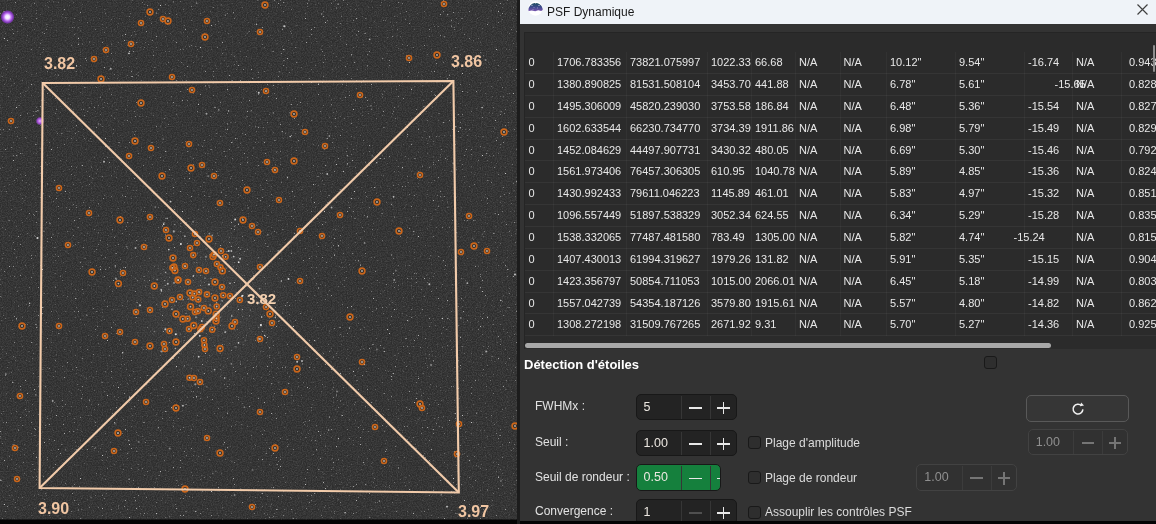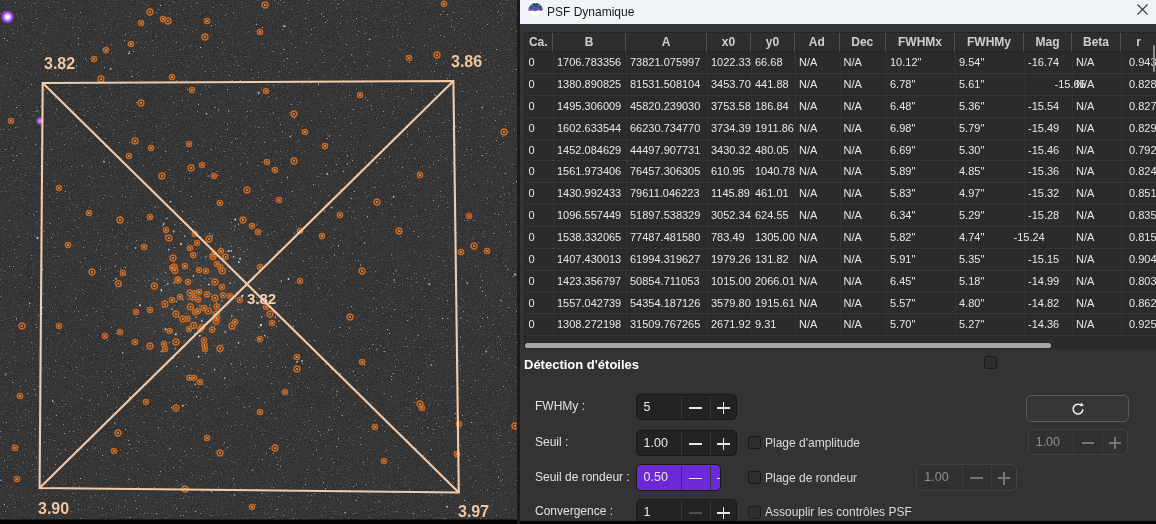--- a/index.html
+++ b/index.html
@@ -660,34 +660,20 @@
         <circle cx="6" cy="6.6" r="0.4" fill="#fff"></circle>
         <circle cx="9.4" cy="6.9" r="0.4" fill="#fff"></circle>
         <circle cx="5" cy="8.4" r="0.4" fill="#eee"></circle>
 </svg>
 <div style="position:absolute;left:27px;top:4.5px;font-size:12px;color:#1a1a1a">PSF Dynamique</div>
 <svg width="11" height="11" viewBox="0 0 11 11" style="position:absolute;left:616.5px;top:3.5px">
 <path d="M0.5 0.5 L10.5 10.5 M10.5 0.5 L0.5 10.5" stroke="#404040" stroke-width="1.2"></path>
 </svg>
 </div>
 <div style="position:absolute;left:523.5px;top:31.5px;width:632.5px;height:316.5px;background:#2b2b2b;border-top:1px solid #252525;border-left:1px solid #252525;font-size:11px;color:#e8e8e8;overflow:hidden">
-<div style="position:absolute;left:0;top:0;width:633px;height:19.7px;background:#2e2e2e;border-bottom:1px solid #242424;box-sizing:border-box;font-size:12px;font-weight:bold;color:#cfcfcf">
-        <div style="position:absolute;left:0.0px;top:0;width:28.5px;height:19.7px;line-height:19.7px;text-align:center;border-right:1px solid #505050;box-sizing:border-box">Ca.</div>
-        <div style="position:absolute;left:28.5px;top:0;width:73.0px;height:19.7px;line-height:19.7px;text-align:center;border-right:1px solid #505050;box-sizing:border-box">B</div>
-        <div style="position:absolute;left:101.5px;top:0;width:81.0px;height:19.7px;line-height:19.7px;text-align:center;border-right:1px solid #505050;box-sizing:border-box">A</div>
-        <div style="position:absolute;left:182.5px;top:0;width:44.0px;height:19.7px;line-height:19.7px;text-align:center;border-right:1px solid #505050;box-sizing:border-box">x0</div>
-        <div style="position:absolute;left:226.5px;top:0;width:44.0px;height:19.7px;line-height:19.7px;text-align:center;border-right:1px solid #505050;box-sizing:border-box">y0</div>
-        <div style="position:absolute;left:270.5px;top:0;width:44.5px;height:19.7px;line-height:19.7px;text-align:center;border-right:1px solid #505050;box-sizing:border-box">Ad</div>
-        <div style="position:absolute;left:315.0px;top:0;width:46.5px;height:19.7px;line-height:19.7px;text-align:center;border-right:1px solid #505050;box-sizing:border-box">Dec</div>
-        <div style="position:absolute;left:361.5px;top:0;width:69.0px;height:19.7px;line-height:19.7px;text-align:center;border-right:1px solid #505050;box-sizing:border-box">FWHMx</div>
-        <div style="position:absolute;left:430.5px;top:0;width:69.0px;height:19.7px;line-height:19.7px;text-align:center;border-right:1px solid #505050;box-sizing:border-box">FWHMy</div>
-        <div style="position:absolute;left:499.5px;top:0;width:48.0px;height:19.7px;line-height:19.7px;text-align:center;border-right:1px solid #505050;box-sizing:border-box">Mag</div>
-        <div style="position:absolute;left:547.5px;top:0;width:49.0px;height:19.7px;line-height:19.7px;text-align:center;border-right:1px solid #505050;box-sizing:border-box">Beta</div>
-        <div style="position:absolute;left:596.5px;top:0;width:36.0px;height:19.7px;line-height:19.7px;text-align:center;border-right:1px solid #505050;box-sizing:border-box">r</div>
-      </div>
 <div style="position:absolute;left:0;top:19.7px;width:633px;height:21.85px;border-bottom:1px solid #353535;box-sizing:border-box">
         <div style="position:absolute;left:4.0px;top:0;width:30.5px;height:21.85px;line-height:21.85px;white-space:nowrap">0</div>
         <div style="position:absolute;left:32.5px;top:0;width:75.0px;height:21.85px;line-height:21.85px;white-space:nowrap">1706.783356</div>
         <div style="position:absolute;left:105.5px;top:0;width:83.0px;height:21.85px;line-height:21.85px;white-space:nowrap">73821.075997</div>
         <div style="position:absolute;left:186.5px;top:0;width:46.0px;height:21.85px;line-height:21.85px;white-space:nowrap">1022.33</div>
         <div style="position:absolute;left:230.5px;top:0;width:46.0px;height:21.85px;line-height:21.85px;white-space:nowrap">66.68</div>
         <div style="position:absolute;left:274.5px;top:0;width:46.5px;height:21.85px;line-height:21.85px;white-space:nowrap">N/A</div>
         <div style="position:absolute;left:319.0px;top:0;width:48.5px;height:21.85px;line-height:21.85px;white-space:nowrap">N/A</div>
         <div style="position:absolute;left:365.5px;top:0;width:71.0px;height:21.85px;line-height:21.85px;white-space:nowrap">10.12"</div>
         <div style="position:absolute;left:434.5px;top:0;width:71.0px;height:21.85px;line-height:21.85px;white-space:nowrap">9.54"</div>
@@ -871,41 +857,41 @@
       <div style="position:absolute;left:315.0px;top:19.7px;width:1px;height:284.1px;background:rgba(255,255,255,0.035)"></div>
       <div style="position:absolute;left:361.5px;top:19.7px;width:1px;height:284.1px;background:rgba(255,255,255,0.035)"></div>
       <div style="position:absolute;left:430.5px;top:19.7px;width:1px;height:284.1px;background:rgba(255,255,255,0.035)"></div>
       <div style="position:absolute;left:499.5px;top:19.7px;width:1px;height:284.1px;background:rgba(255,255,255,0.035)"></div>
       <div style="position:absolute;left:547.5px;top:19.7px;width:1px;height:284.1px;background:rgba(255,255,255,0.035)"></div>
       <div style="position:absolute;left:596.5px;top:19.7px;width:1px;height:284.1px;background:rgba(255,255,255,0.035)"></div>
 </div>
 <div style="position:absolute;left:524.5px;top:343.2px;width:526.5px;height:5px;background:#a8a8a8;border-radius:3px"></div>
 <div style="position:absolute;left:1152.5px;top:45px;width:2.5px;height:27px;background:#8f8f8f;border-radius:2px"></div>
 <div style="position:absolute;left:524px;top:357px;font-size:13px;font-weight:bold;color:#ffffff">Détection d'étoiles</div>
-    <div style="position:absolute;left:535px;top:399.2px;font-size:12px;color:#e2e2e2">FWHMy :</div>
+    <div style="position:absolute;left:535px;top:399.2px;font-size:12px;color:#e2e2e2">FWHMx :</div>
     <div style="position:absolute;left:535px;top:434.7px;font-size:12px;color:#e2e2e2">Seuil :</div>
     <div style="position:absolute;left:535px;top:469.6px;font-size:12px;color:#e2e2e2">Seuil de rondeur :</div>
     <div style="position:absolute;left:535px;top:504.29999999999995px;font-size:12px;color:#e2e2e2">Convergence :</div>
     <div style="position:absolute;left:635.5px;top:394px;width:101.5px;height:26.4px;background:#232323;border:1px solid #181818;border-radius:5px;box-sizing:border-box;overflow:hidden">
 <div style="position:absolute;left:7px;top:0;height:24.4px;line-height:24.4px;color:#ece7e1;font-size:12.5px">5</div>
 <div style="position:absolute;left:44.7px;top:1.0px;width:1.0px;height:24.4px;background:#363636"></div>
       <div style="position:absolute;left:73.4px;top:1.0px;width:1.0px;height:24.4px;background:#363636"></div>
       <div style="position:absolute;left:52.9px;top:12.2px;width:12.4px;height:1.9px;background:#e8e8e8"></div>
       <div style="position:absolute;left:80.8px;top:12.2px;width:12.4px;height:1.9px;background:#e8e8e8"></div>
       <div style="position:absolute;left:86.0px;top:7.0px;width:1.9px;height:12.4px;background:#e8e8e8"></div>
 </div>
     <div style="position:absolute;left:635.5px;top:429.5px;width:101.5px;height:26.4px;background:#232323;border:1px solid #181818;border-radius:5px;box-sizing:border-box;overflow:hidden">
 <div style="position:absolute;left:7px;top:0;height:24.4px;line-height:24.4px;color:#ece7e1;font-size:12.5px">1.00</div>
 <div style="position:absolute;left:44.7px;top:1.0px;width:1.0px;height:24.4px;background:#363636"></div>
       <div style="position:absolute;left:73.4px;top:1.0px;width:1.0px;height:24.4px;background:#363636"></div>
       <div style="position:absolute;left:52.9px;top:12.2px;width:12.4px;height:1.9px;background:#e8e8e8"></div>
       <div style="position:absolute;left:80.8px;top:12.2px;width:12.4px;height:1.9px;background:#e8e8e8"></div>
       <div style="position:absolute;left:86.0px;top:7.0px;width:1.9px;height:12.4px;background:#e8e8e8"></div>
 </div>
-    <div style="position:absolute;left:635.5px;top:464.4px;width:85px;height:26.4px;background:#6d28d9;border:1px solid #181818;border-radius:5px;box-sizing:border-box;overflow:hidden">
+    <div style="position:absolute;left:635.5px;top:464.4px;width:85px;height:26.4px;background:#15803d;border:1px solid #181818;border-radius:5px;box-sizing:border-box;overflow:hidden">
 <div style="position:absolute;left:7px;top:0;height:24.4px;line-height:24.4px;color:#ece7e1;font-size:12.5px">0.50</div>
 <div style="position:absolute;left:44.7px;top:1.0px;width:1.0px;height:24.4px;background:#363636"></div>
       <div style="position:absolute;left:73.4px;top:1.0px;width:1.0px;height:24.4px;background:#363636"></div>
       <div style="position:absolute;left:52.9px;top:12.2px;width:12.4px;height:1.9px;background:#e8e8e8"></div>
       <div style="position:absolute;left:80.8px;top:12.2px;width:12.4px;height:1.9px;background:#e8e8e8"></div>
       <div style="position:absolute;left:86.0px;top:7.0px;width:1.9px;height:12.4px;background:#e8e8e8"></div>
 </div>
     <div style="position:absolute;left:635.5px;top:499.1px;width:101.5px;height:26.4px;background:#232323;border:1px solid #181818;border-radius:5px;box-sizing:border-box;overflow:hidden">
 <div style="position:absolute;left:7px;top:0;height:24.4px;line-height:24.4px;color:#ece7e1;font-size:12.5px">1</div>
 <div style="position:absolute;left:44.7px;top:1.0px;width:1.0px;height:24.4px;background:#363636"></div>

